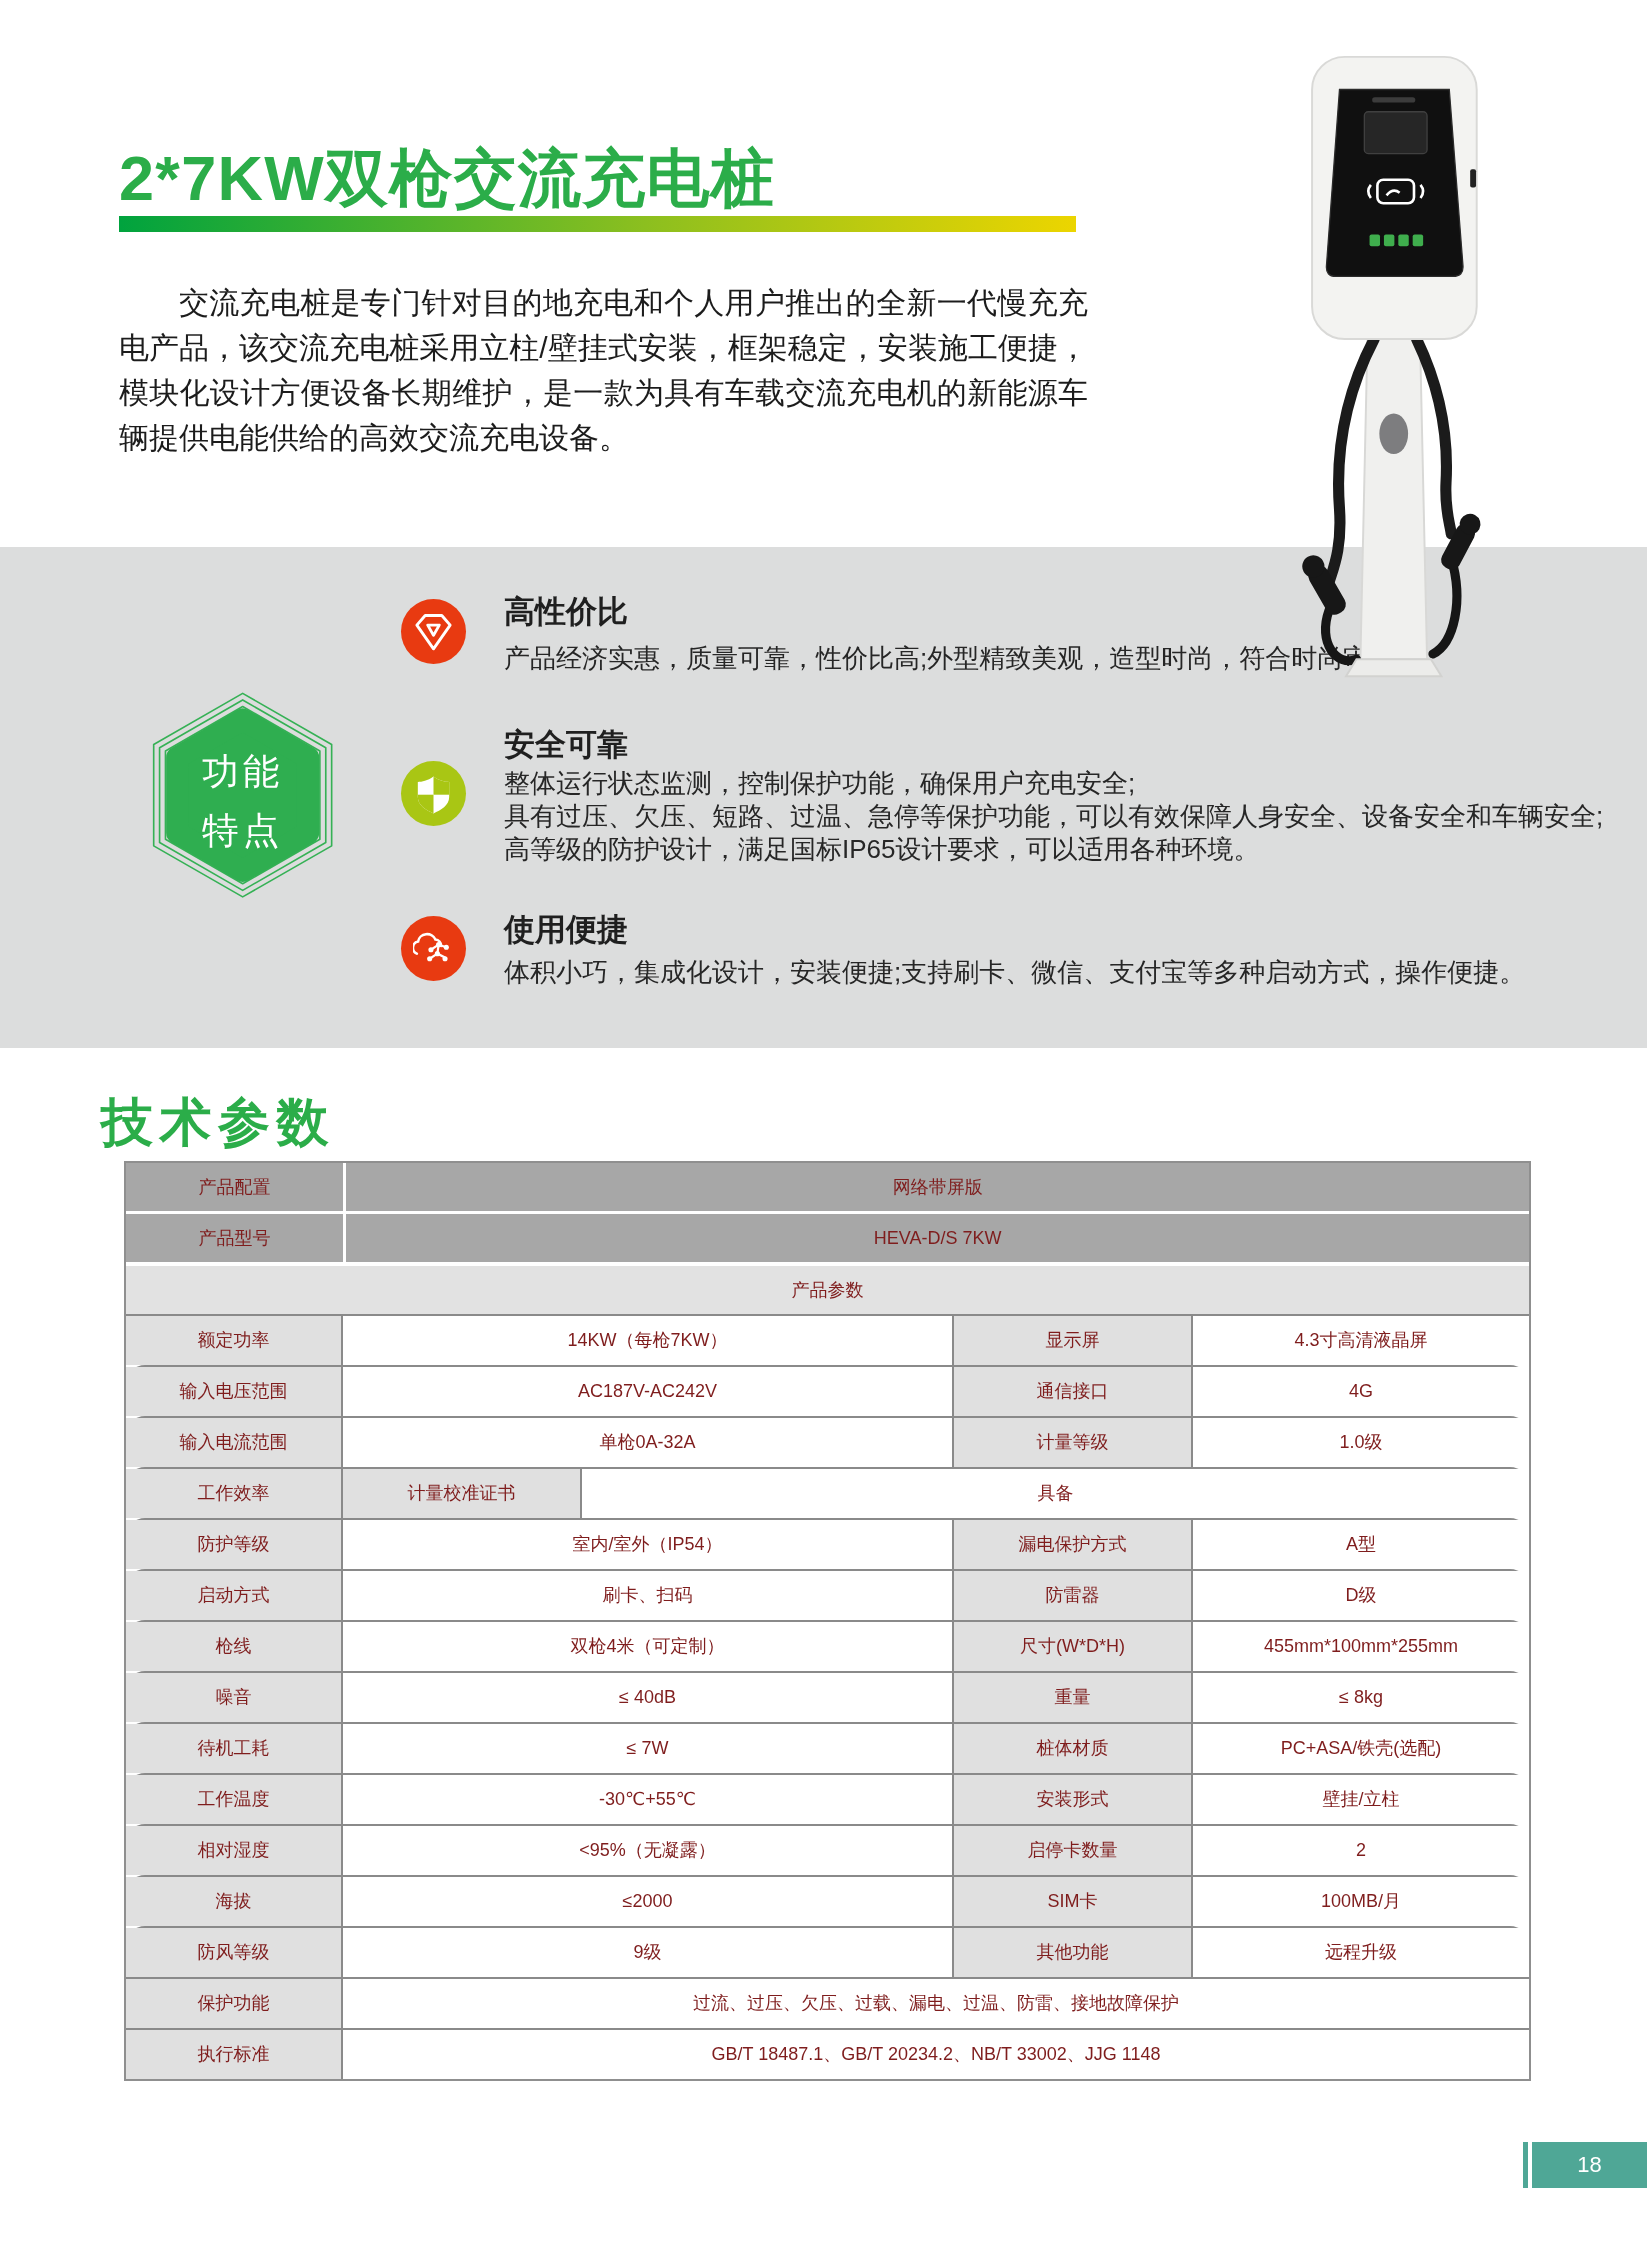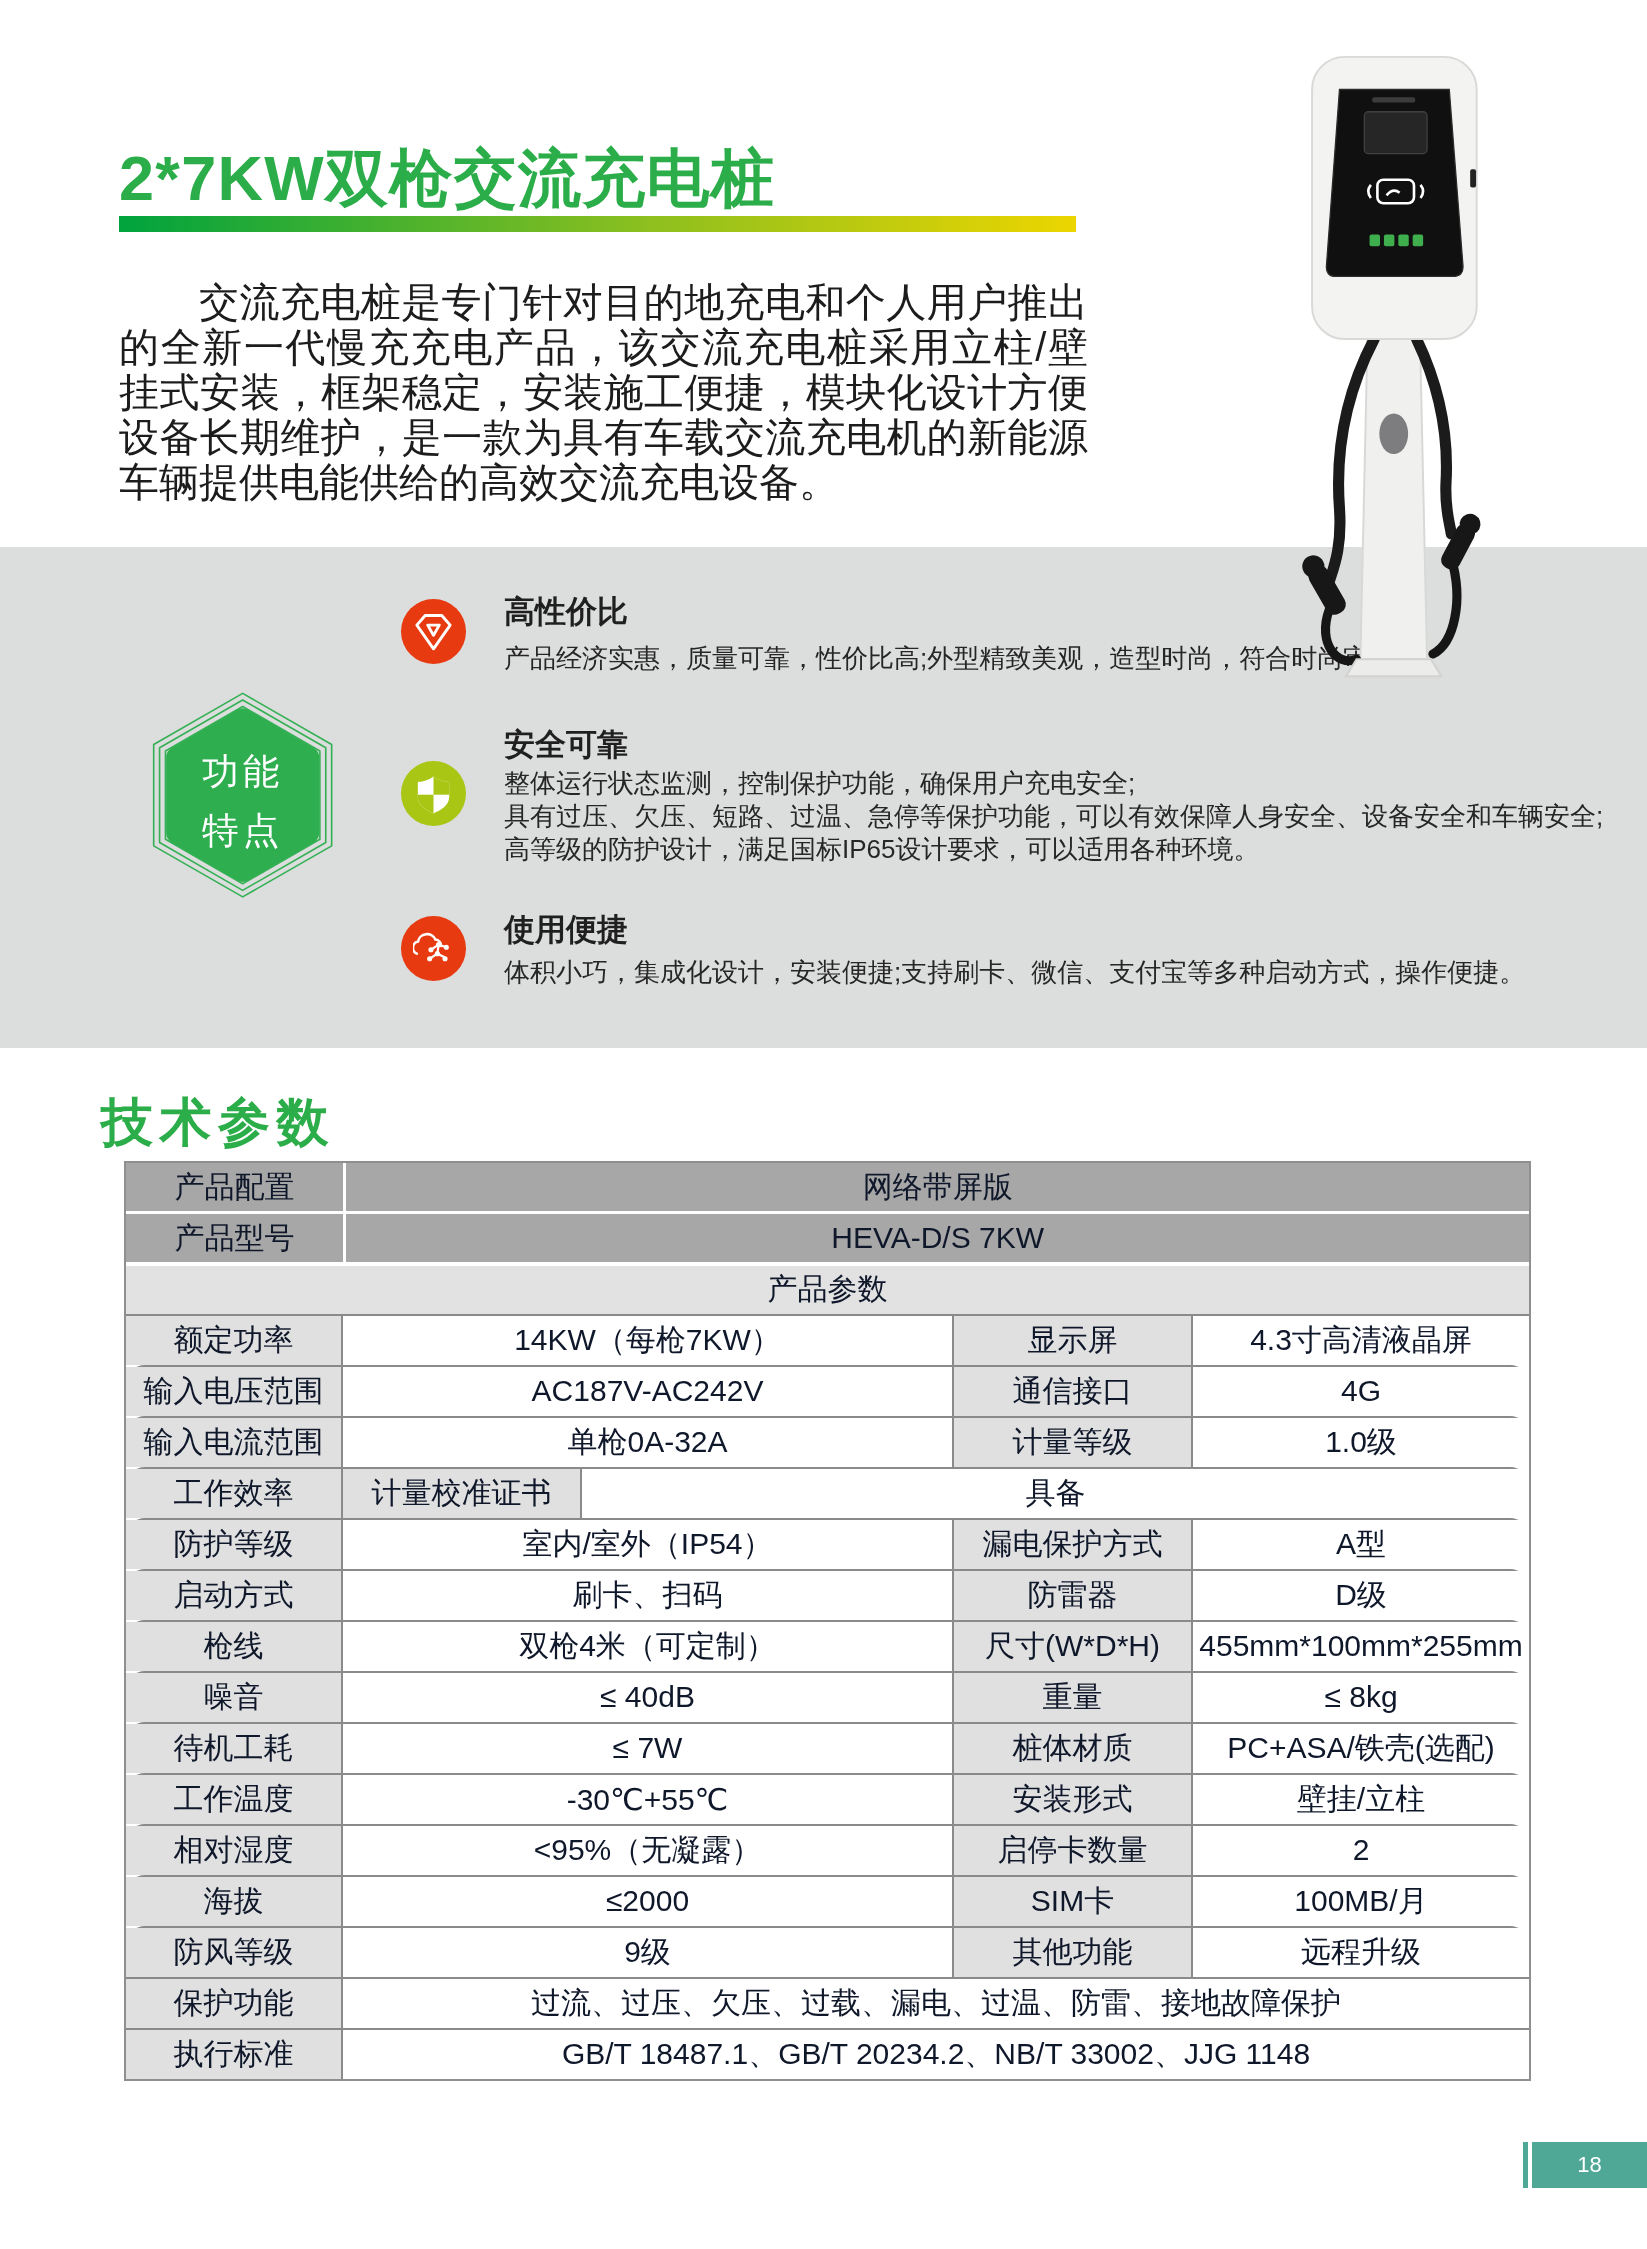--- a/index.html
+++ b/index.html
@@ -6,40 +6,40 @@
   #page{position:relative;width:1647px;height:2250px;background:#ffffff;overflow:hidden;
         font-family:"Liberation Sans","DejaVu Sans",sans-serif;color:#1a1a1a;}
 
   .gray-band{position:absolute;left:0;top:547px;width:1647px;height:501px;background:#dcdddd;}
 
   .title{position:absolute;left:119px;top:136px;font-size:63px;font-weight:bold;
          color:#2bad49;letter-spacing:1.3px;white-space:nowrap;}
   .rule{position:absolute;left:119px;top:216px;width:957px;height:16.4px;
         background:linear-gradient(90deg,#00a33e 0%,#8cbf1f 55%,#ecd500 100%);}
 
-  .desc{position:absolute;left:119px;top:280px;width:969px;font-size:40px;line-height:45px;
+  .desc{position:absolute;left:119px;top:280px;width:969px;font-size:30px;line-height:45px;
         text-align:justify;text-indent:2em;color:#1c1c1c;}
 
   .product-svg{position:absolute;left:1299px;top:51px;width:196px;height:635px;z-index:3;}
 
   .badge-svg{position:absolute;left:130px;top:679px;width:226px;height:229px;}
 
   .feat-title{position:absolute;font-size:31px;font-weight:600;color:#1f1f1f;white-space:nowrap;}
   .feat-desc{position:absolute;font-size:26px;line-height:33px;color:#262626;white-space:nowrap;}
   .feat-icon{position:absolute;width:65px;height:65px;border-radius:50%;
              display:flex;align-items:center;justify-content:center;}
   .feat-icon svg{width:41px;height:41px;}
   .icon-red{background:#e83a11;}
   .icon-green{background:#a9c614;}
 
   .specs-heading{position:absolute;left:101px;top:1088px;font-size:52px;font-weight:bold;
                  color:#2bad49;letter-spacing:6.5px;white-space:nowrap;}
 
   .spec-table{position:absolute;left:124px;top:1161px;width:1407px;background:#ffffff;
-              border:2px solid #8f8f8f;box-sizing:border-box;font-size:30px;color:#0f172a;}
+              border:2px solid #8f8f8f;box-sizing:border-box;font-size:18px;color:#7f1d1d;}
   .cellc{display:flex;align-items:center;justify-content:center;box-sizing:border-box;}
   .hdr-row{display:flex;height:48px;margin-bottom:3.3px;}
   .hdr-row .lbl{width:217px;background:#a7a7a7;margin-right:3.3px;}
   .hdr-row .val{flex:1;background:#a7a7a7;}
   .section-row{height:48px;background:#e2e2e2;}
   .data-grid{border-top:2px solid #8a8a8a;}
   .data-row{display:flex;height:49px;}
   .data-row + .data-row{border-top:2px solid #8a8a8a;border-radius:19px;}
   .c-l1{width:217px;background:#e0e0e0;border-right:2px solid #8a8a8a;}
   .c-v1{width:611px;background:#ffffff;border-right:2px solid #8a8a8a;}

